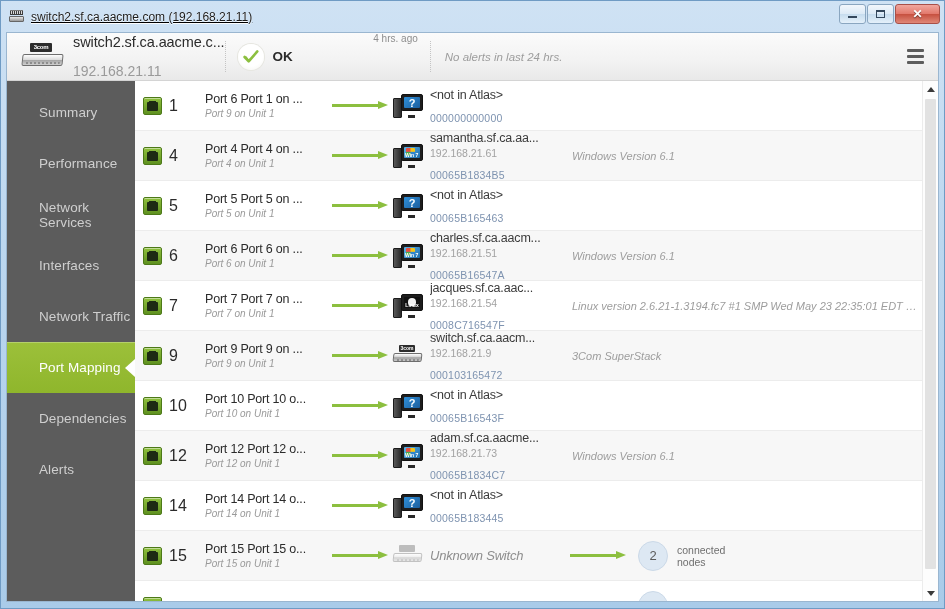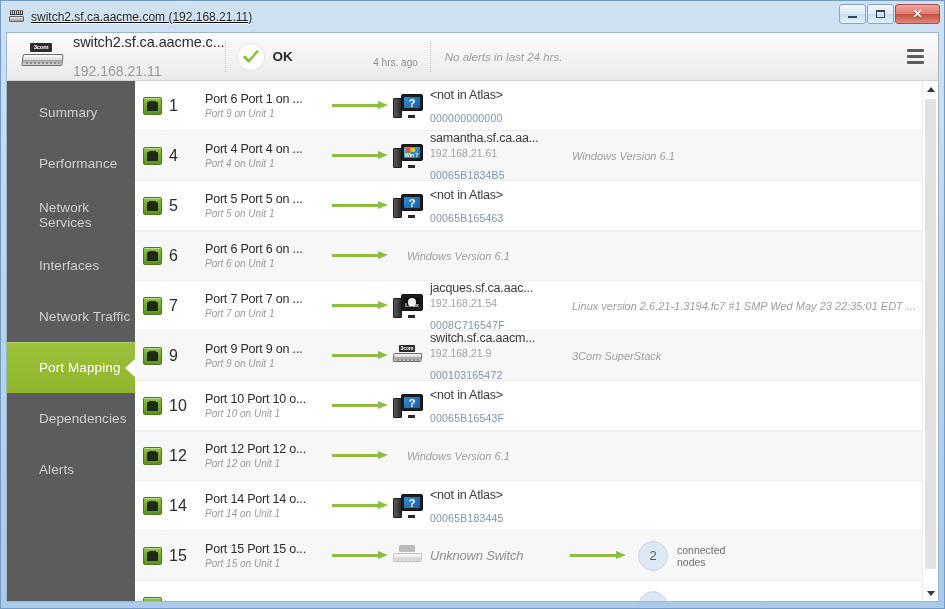--- a/index.html
+++ b/index.html
@@ -116,21 +116,21 @@
     width: 26px; height: 26px; border-radius: 50%;
     background: radial-gradient(circle at 50% 40%, #ffffff 58%, #f3f3ee 100%);
     box-shadow: 0 0 0 1px #e6e6e0;
     display: flex; align-items: center; justify-content: center;
     margin-right: 9px;
   }
   #ok-badge svg { display: block; }
   #ok-text { font-size: 13.5px; color: #2b2b2b; font-weight: bold; }
 
   #time-block { position: relative; flex: 0 0 125px; height: 100%; }
-  #time-ago { position: absolute; right: 12px; top: 24px;
+  #time-ago { position: absolute; right: 12px; top: 0;
               font-size: 10px; color: #8d8d8d; white-space: nowrap; }
 
   #alerts-text { font-size: 11.5px; color: #9d9d9d; font-style: italic;
                  padding-left: 14px; flex: 1 1 auto; }
 
   #hamburger { width: 46px; flex: 0 0 46px; height: 100%;
                display: flex; align-items: center; justify-content: center; cursor: pointer; }
   #hamburger .bars { width: 17px; }
   #hamburger .bars i { display: block; height: 3px; background: #5d5d5d;
                        margin-bottom: 3px; border-radius: 1px; }
@@ -520,20 +520,34 @@
               <div class="desc-cell">
                 <div class="desc-main">Port 6 Port 6 on ...</div>
                 <div class="desc-sub">Port 6 on Unit 1</div>
               </div>
               <div class="arrow-cell">
                 <div class="arrow">
                   <div class="shaft"></div>
                   <div class="head"></div>
                 </div>
               </div>
+              <div class="node-cell">
+                <div class="node-icon pc">
+                  <div class="tower"></div>
+                  <div class="mon win">
+                    <div class="screen"></div>
+                  </div>
+                  <div class="stand"></div>
+                </div>
+                <div class="node-text">
+                  <div class="node-name atlas">charles.sf.ca.aacm...</div>
+                  <div class="node-ip">192.168.21.51</div>
+                  <div class="node-mac">00065B16547A</div>
+                </div>
+              </div>
               <div class="os-cell">Windows Version 6.1</div>
             </div>
             <div class="row">
               <div class="port-cell">
                 <div class="port-icon"></div>
                 <div class="port-num">7</div>
               </div>
               <div class="desc-cell">
                 <div class="desc-main">Port 7 Port 7 on ...</div>
                 <div class="desc-sub">Port 7 on Unit 1</div>
@@ -624,20 +638,34 @@
                 <div class="port-num">12</div>
               </div>
               <div class="desc-cell">
                 <div class="desc-main">Port 12 Port 12 o...</div>
                 <div class="desc-sub">Port 12 on Unit 1</div>
               </div>
               <div class="arrow-cell">
                 <div class="arrow">
                   <div class="shaft"></div>
                   <div class="head"></div>
+                </div>
+              </div>
+              <div class="node-cell">
+                <div class="node-icon pc">
+                  <div class="tower"></div>
+                  <div class="mon win">
+                    <div class="screen"></div>
+                  </div>
+                  <div class="stand"></div>
+                </div>
+                <div class="node-text">
+                  <div class="node-name atlas">adam.sf.ca.aacme...</div>
+                  <div class="node-ip">192.168.21.73</div>
+                  <div class="node-mac">00065B1834C7</div>
                 </div>
               </div>
               <div class="os-cell">Windows Version 6.1</div>
             </div>
             <div class="row">
               <div class="port-cell">
                 <div class="port-icon"></div>
                 <div class="port-num">14</div>
               </div>
               <div class="desc-cell">

